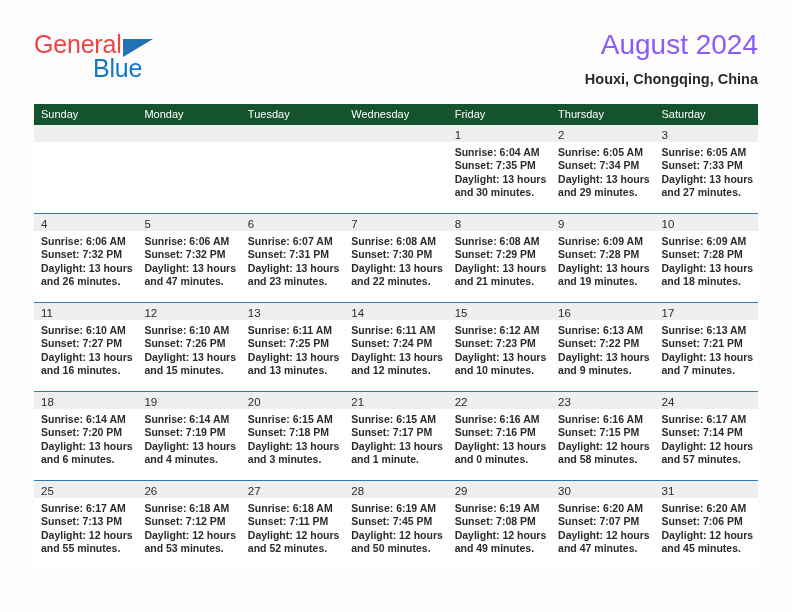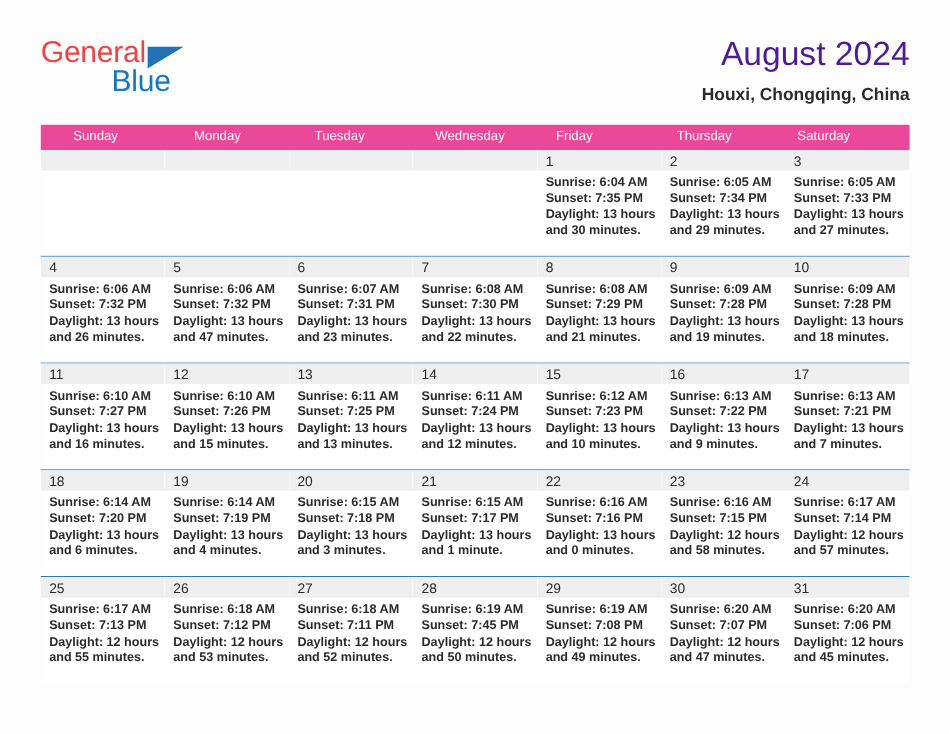--- a/index.html
+++ b/index.html
@@ -67,21 +67,21 @@
   }
 
   .title-block {
     position: absolute;
     right: 0;
     top: 0;
     text-align: right;
   }
   .cal-title {
     font-size: 28px;
-    color: #4c1d95;
+    color: #8b5cf6;
     font-weight: normal;
     line-height: 34px;
     white-space: nowrap;
   }
   .cal-subtitle {
     font-size: 14.5px;
     color: #2b2b2b;
     line-height: 22px;
     margin-top: 6px;
     white-space: nowrap;
@@ -91,23 +91,22 @@
   
   .calendar {
     position: absolute;
     left: 34px;
     top: 104px;
     width: 724px;
   }
 
   .weekday-row {
     display: flex;
-    background: #ec4899;
+    background: #14532d;
     height: 21px;
-    padding-left: 20px;
   }
   .weekday {
     flex: 1 1 0;
     color: #ffffff;
     font-size: 11px;
     line-height: 21px;
     padding-left: 7px;
     box-sizing: border-box;
     white-space: nowrap;
   }

